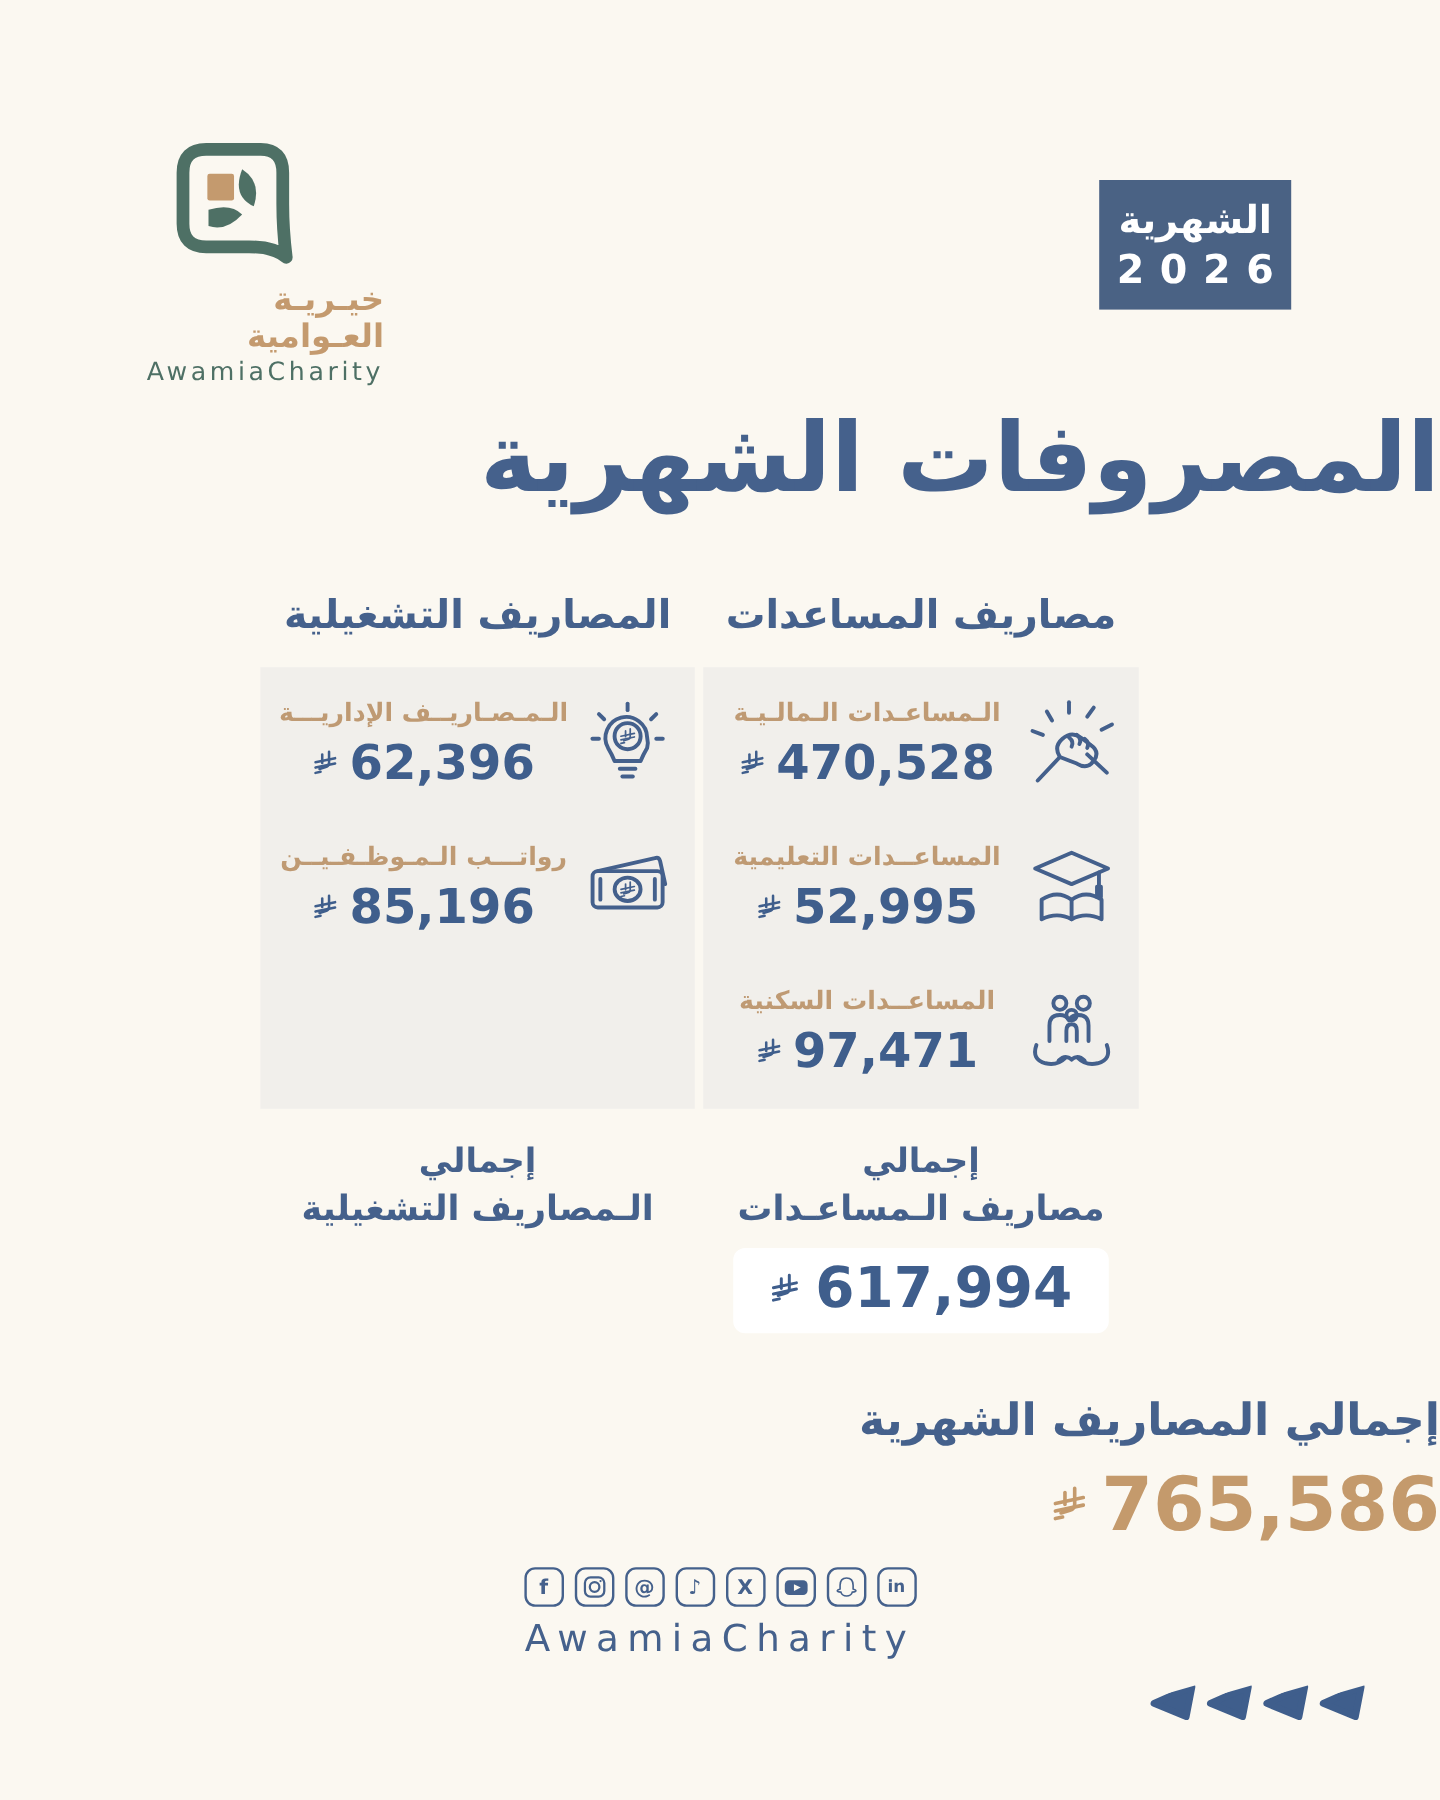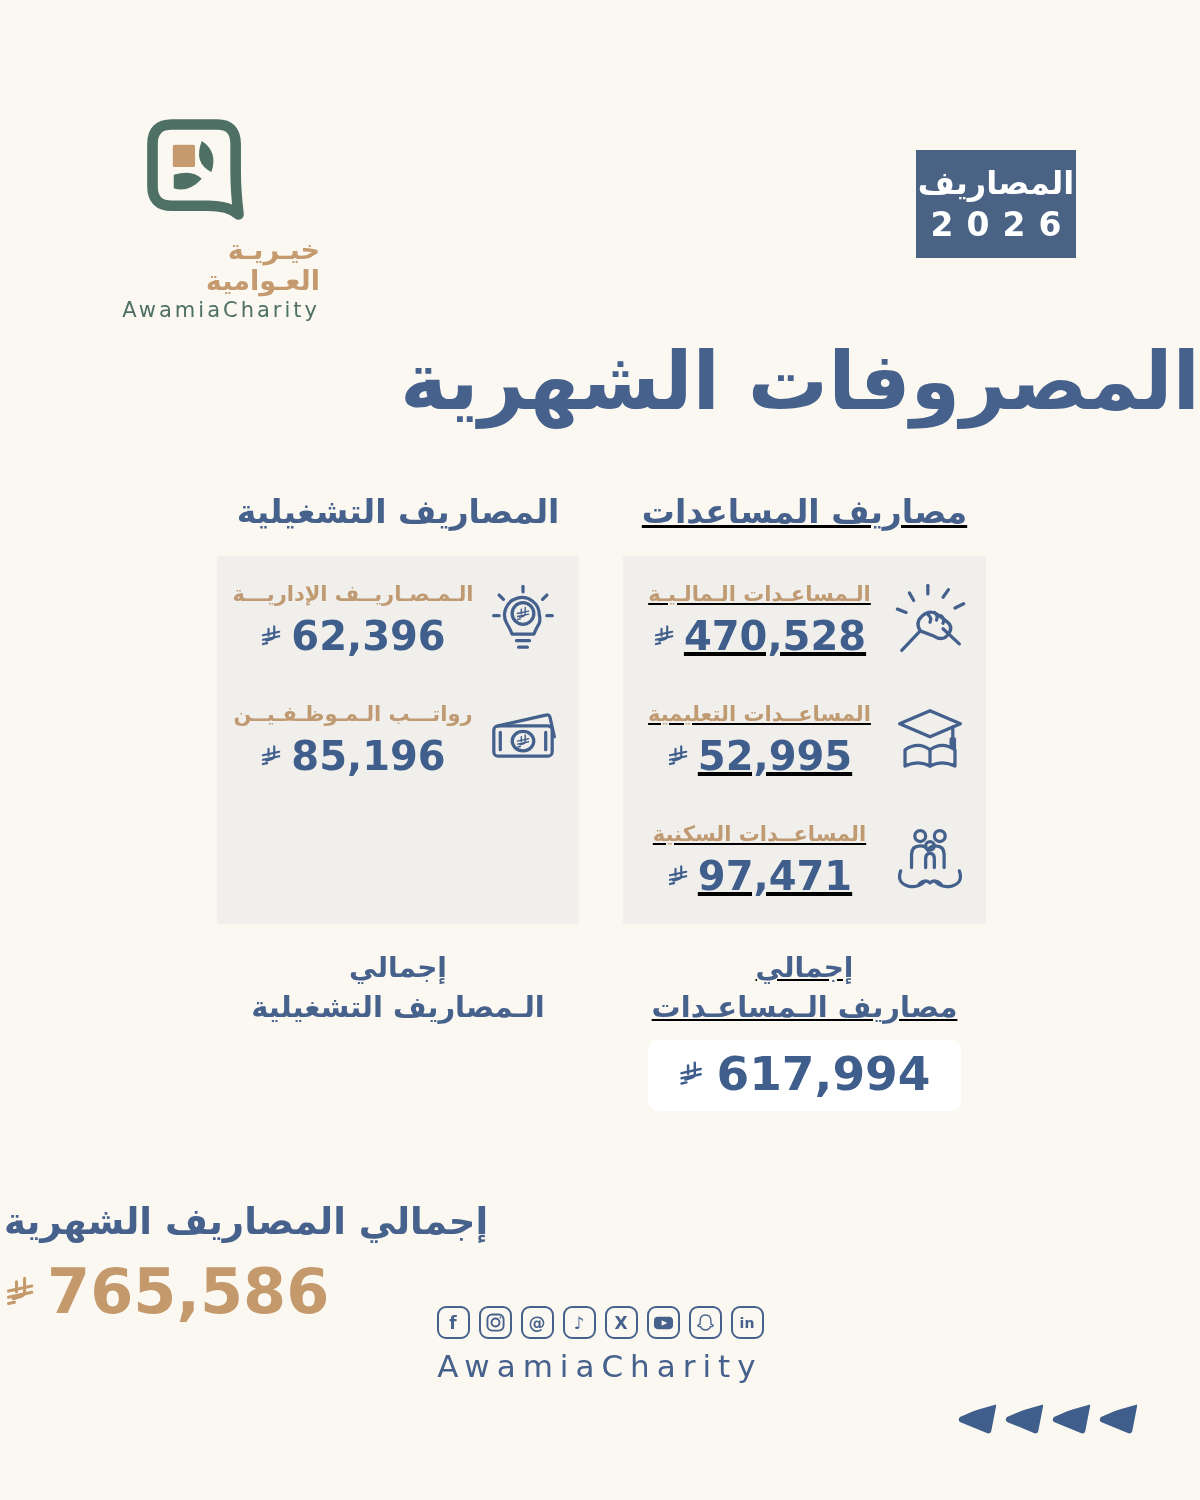--- a/index.html
+++ b/index.html
@@ -27,21 +27,21 @@
 
   
   .title {
     position:absolute; left:0; right:0; top:336px; 
     font-size:80px; font-weight:800; color:#45618c; direction:rtl; line-height:1.15;
   }
 
   
   .col { position:absolute; top:492px; text-align:center; }
   .col-op  { left:217px; width:362px; }
-  .col-aid { left:623px; width:363px;text-decoration:underline; }
+  .col-aid { left:586px; width:363px; }
   .col h2 { font-size:33px; font-weight:700; color:#45618c; direction:rtl; margin-bottom:25px; }
   .card {
     background:#f1efeb; height:368px; width:100%;
     display:flex; flex-direction:column; padding:4px 14px;
   }
   .item { flex:0 0 120px; display:flex; align-items:center; direction:rtl; gap:6px; }
   .item .ic { flex:0 0 84px; display:flex; justify-content:center; align-items:center; }
   .item .txt { flex:1; text-align:center; }
   .ilabel { font-size:21px; font-weight:700; color:#bf9a73; direction:rtl;text-align:center; }
   .ival {
@@ -54,21 +54,21 @@
   .t1 { font-size:28px; font-weight:700; color:#45618c; direction:rtl; }
   .t2 { font-size:29px; font-weight:700; color:#45618c; direction:rtl; margin-top:6px; }
   .chip {
     display:inline-flex; align-items:center; gap:12px; direction:ltr;
     background:#ffffff; border-radius:10px; padding:6px 30px 10px; margin-top:16px;
     font-size:47px; font-weight:800; color:#3f5e8c;
   }
   .riyal-m { width:26px; height:28px; }
 
   
-  .grand { position:absolute; left:4px; right:0; top:1162px; text-align:left;margin-top:38px; }
+  .grand { position:absolute; left:4px; right:0; top:1162px; text-align:right; }
   .g1 { font-size:37px; font-weight:800; color:#45618c; direction:rtl; }
   .g2 {
     display:inline-flex; align-items:center; gap:11px; direction:ltr; margin-top:12px;
     font-size:62px; font-weight:800; color:#c49a6c;
   }
   .riyal-l { width:32px; height:34px; }
 
   
   .social { position:absolute; left:0; right:0; top:1306px; text-align:center; }
   .sicons { display:flex; justify-content:center; gap:9px; }
@@ -105,21 +105,21 @@
       <path d="M82 15 H35 Q15 15 15 35 V79 Q15 99 35 99 H72 Q94 99 104 108 Q101 84 101 62 V35 Q101 15 82 15 Z" fill="none" stroke="#4e7065" stroke-width="11" stroke-linejoin="round"></path>
       <rect x="36" y="36" width="23" height="23" rx="2" fill="#c49a6e"></rect>
       <path d="M66 32 Q83 43 76 64 Q57 55 66 32 Z" fill="#4e7065"></path>
       <path d="M37 67 Q56 61 66 71 Q52 86 37 81 Z" fill="#4e7065"></path>
     </svg>
     <div class="logo-ar">خيـريـة العـوامية</div>
     <div class="logo-en">AwamiaCharity</div>
   </div>
 
   <div class="badge">
-    <div class="m">المصاريف</div>
+    <div class="m">الشهرية</div>
     <div class="y">2026</div>
   </div>
 
   <h1 class="title">المصروفات الشهرية</h1>
 
   <section class="col col-aid">
     <h2>مصاريف المساعدات</h2>
     <div class="card">
 
       <div class="item">

